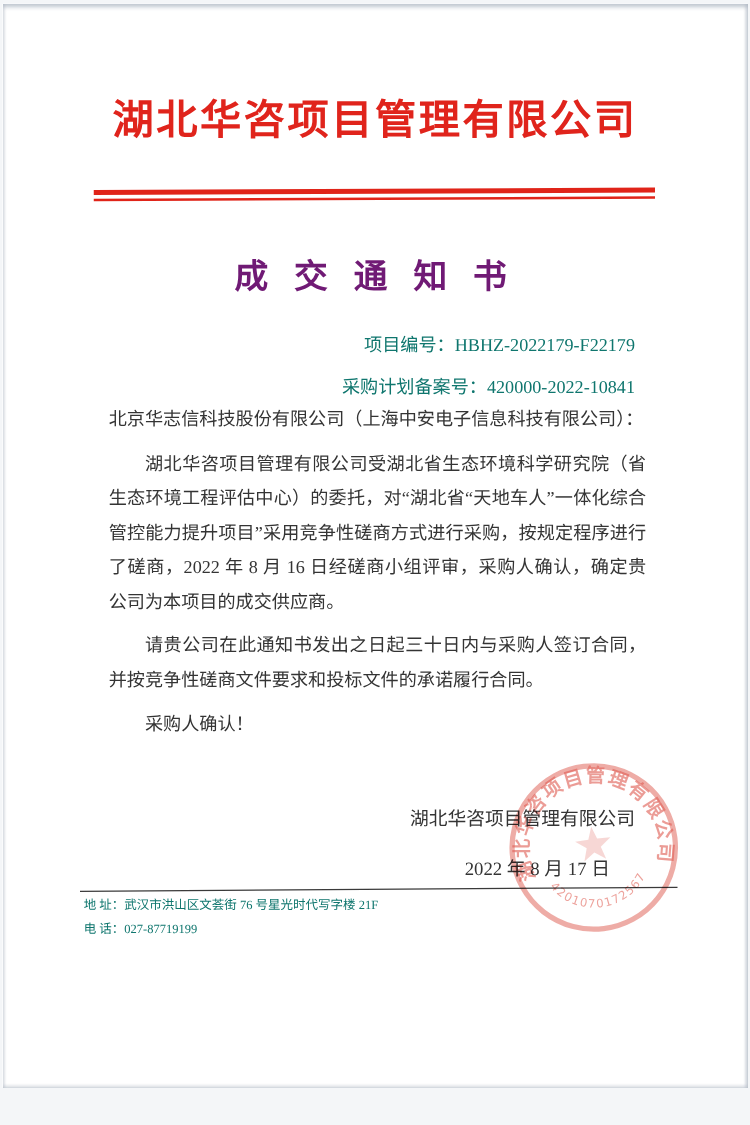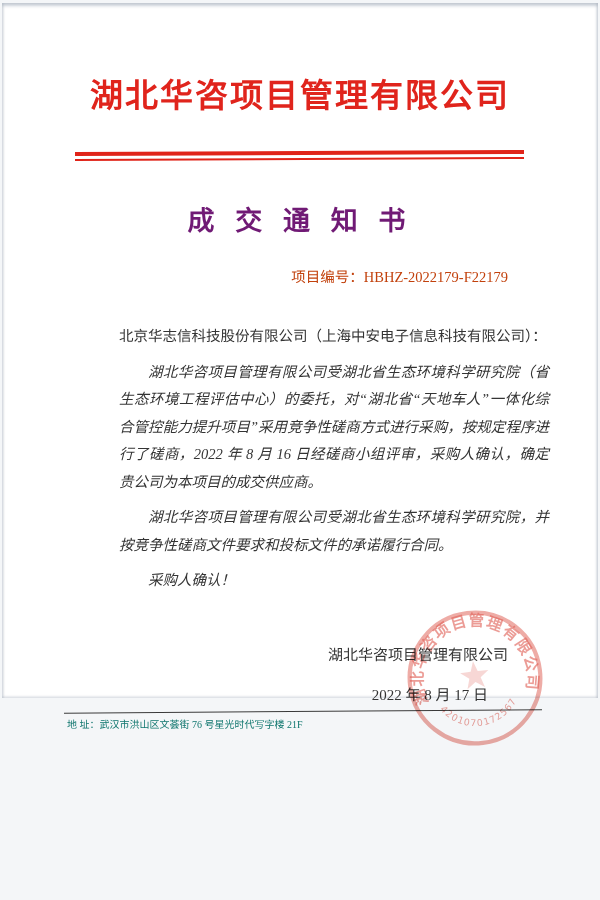--- a/index.html
+++ b/index.html
@@ -3,21 +3,21 @@
 <meta charset="utf-8">
 <style>
   html,body{margin:0;padding:0;}
   body{
     width:600px;height:900px;
     background:#f4f6f8;
     font-family:"Liberation Serif","DejaVu Serif",serif;
     position:relative;overflow:hidden;
   }
   .page{
-    position:absolute;left:2px;top:3px;width:596px;height:695px;
+    position:absolute;left:2px;top:3px;width:596px;height:867px;
     background:#ffffff;
     box-shadow:inset 0 3px 3px rgba(140,152,168,.45),
                inset 2px 0 2px rgba(170,180,192,.25),
                inset -2px 0 2px rgba(170,180,192,.3),
                inset 0 -2px 2px rgba(170,180,192,.25);
   }
   .letterhead{
     position:absolute;left:0;top:66px;width:100%;
     text-align:center;
     color:#e0241c;
@@ -30,31 +30,30 @@
     border-bottom:2px solid #e02419;
     transform:rotate(-0.25deg);
   }
   .doc-title{
     position:absolute;left:0;top:196px;width:100%;
     text-align:center;color:#701a75;
     font-size:27px;font-weight:bold;letter-spacing:7px;
   }
   .meta{
     position:absolute;right:90px;top:258px;
-    text-align:right;color:#c2410c;
+    text-align:right;color:#0f766e;
     font-size:14.5px;line-height:33px;
   }
   .body-text{
     position:absolute;left:85px;top:320px;width:430px;
     color:#343434;font-size:14.5px;line-height:27.5px;
     text-align:justify;
-    margin-left:32px;
   }
   .body-text p{margin:0 0 8px;}
-  .indent{text-indent:2em;font-style:italic;}
+  .indent{text-indent:2em;}
   .signature-company{
     position:absolute;right:90px;top:640px;
     color:#343434;font-size:15px;
   }
   .signature-date{
     position:absolute;right:110px;top:680px;
     color:#343434;font-size:15px;
   }
   .seal{
     position:absolute;left:403px;top:605px;width:140px;height:140px;
@@ -78,37 +77,39 @@
 <div class="page">
 
   <div class="letterhead">湖北华咨项目管理有限公司</div>
 
   <div class="rule-double"></div>
 
   <div class="doc-title">成 交 通 知 书</div>
 
   <div class="meta">
     <div><span>项目编号：</span><span>HBHZ-2022179-F22179</span></div>
+    <div><span>采购计划备案号：</span><span>420000-2022-10841</span></div>
   </div>
 
   <div class="body-text">
     <p>北京华志信科技股份有限公司（上海中安电子信息科技有限公司）：</p>
     <p class="indent">湖北华咨项目管理有限公司受湖北省生态环境科学研究院（省生态环境工程评估中心）的委托，对“湖北省“天地车人”一体化综合管控能力提升项目”采用竞争性磋商方式进行采购，按规定程序进行了磋商，2022 年 8 月 16 日经磋商小组评审，采购人确认，确定贵公司为本项目的成交供应商。</p>
-    <p class="indent">湖北华咨项目管理有限公司受湖北省生态环境科学研究院，并按竞争性磋商文件要求和投标文件的承诺履行合同。</p>
+    <p class="indent">请贵公司在此通知书发出之日起三十日内与采购人签订合同，并按竞争性磋商文件要求和投标文件的承诺履行合同。</p>
     <p class="indent">采购人确认！</p>
   </div>
 
   <div class="signature-company">湖北华咨项目管理有限公司</div>
 
   <div class="signature-date">2022 年 8 月 17 日</div>
 
   <div class="footer-rule"></div>
 
   <div class="footer">
     <div>地 址：武汉市洪山区文荟街 76 号星光时代写字楼 21F</div>
+    <div>电 话：027-87719199</div>
   </div>
 
   <svg class="seal" viewBox="0 0 150 150" aria-hidden="true">
     <defs>
       <path id="sealTopArc" d="M 26.5,103 A 56,56 0 1 1 123.5,103" fill="none"></path>
       <path id="sealBottomArc" d="M 30,97 A 49,49 0 0 0 120,97" fill="none"></path>
     </defs>
     <circle cx="75" cy="75" r="70" fill="none" stroke="rgba(219,72,61,0.52)" stroke-width="4.5"></circle>
     <polygon points="75,57 78.8,67.8 90.2,68.1 81.1,75 84.4,85.9 75,79.4 65.6,85.9 68.9,75 59.8,68.1 71.2,67.8" fill="rgba(224,92,82,0.28)"></polygon>
     <text font-size="16.5" font-weight="bold" fill="rgba(219,72,61,0.62)" letter-spacing="1.5" font-family="'Liberation Serif','DejaVu Serif',serif">

